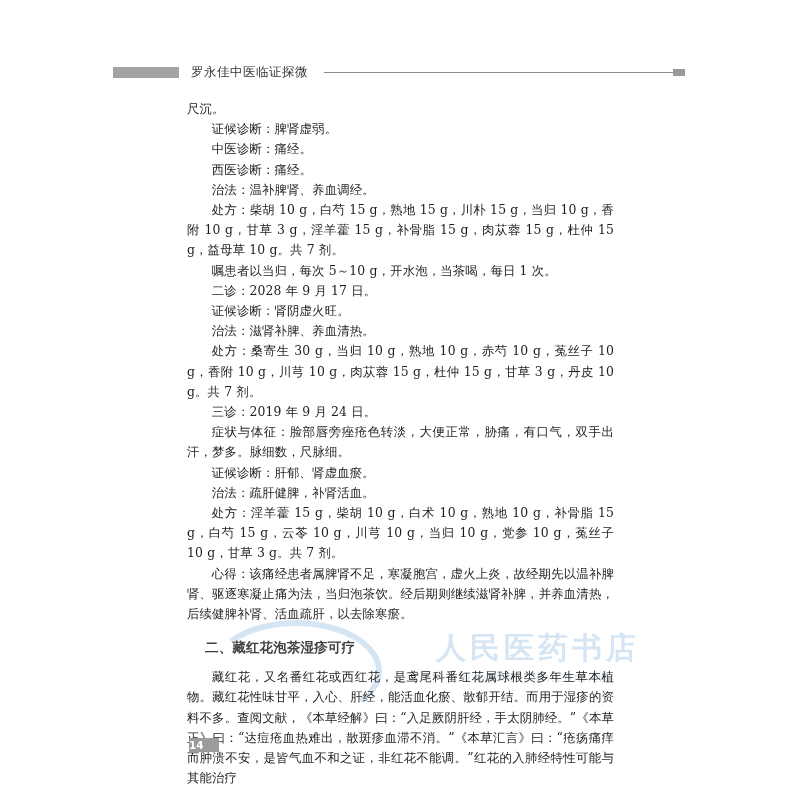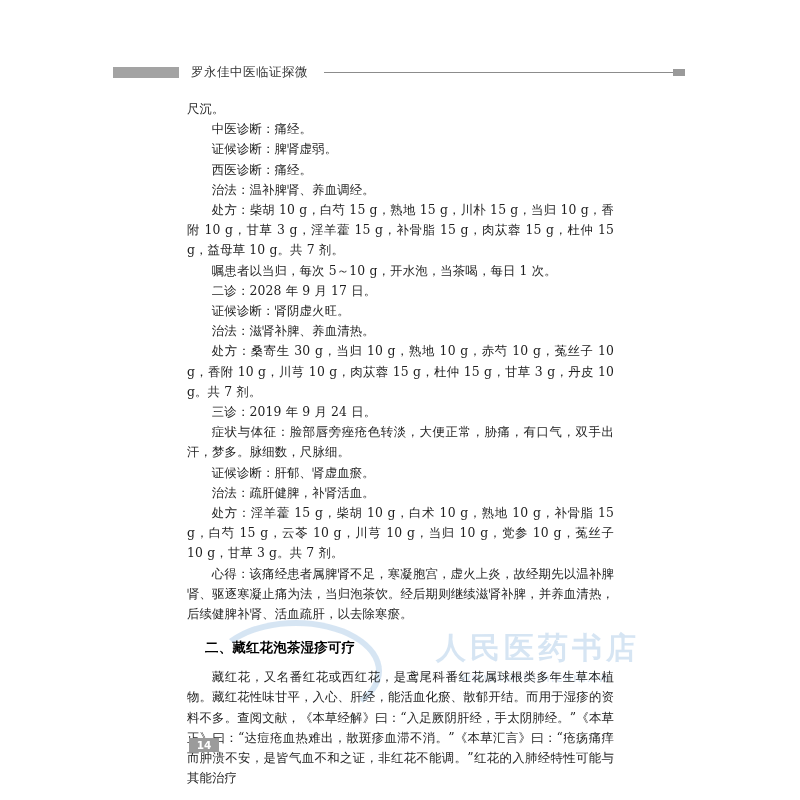--- a/index.html
+++ b/index.html
@@ -76,21 +76,21 @@
     text-indent: 0;
   }
   .section-heading {
     font-family: "DejaVu Sans", "Liberation Sans", sans-serif;
     font-weight: bold;
     font-size: 13.5px;
     line-height: 20px;
     margin: 13px 0 10px 0 !important;
     padding-left: 18px;
     text-indent: 0 !important;
-    color: #000000;
+    color: #404040;
   }
 
   .watermark {
     position: absolute;
     left: 300px;
     top: 628px;
     width: 300px;
     height: 75px;
     pointer-events: none;
     opacity: 0.28;
@@ -132,43 +132,42 @@
     left: 189px;
     top: 738px;
     width: 30px;
     height: 14px;
     background: #9b9b9b;
     color: #ffffff;
     font-family: "DejaVu Sans", "Liberation Sans", sans-serif;
     font-size: 10.5px;
     font-weight: bold;
     line-height: 14px;
-    text-align: center;
   }
 </style>
 </head>
 <body>
 
 <div class="running-header">
   <div class="hdr-block"></div>
   <div class="hdr-title">罗永佳中医临证探微</div>
   <div class="hdr-rule"></div>
   <div class="hdr-end-block"></div>
 </div>
 
 <div class="watermark">
   <div class="wm-arc"></div>
   <div class="wm-text">人民医药书店</div>
   <div class="wm-url">www.renmin.com.tw</div>
 </div>
 
 <div class="page-body">
   <p class="noindent">尺沉。</p>
+  <p>证候诊断：脾肾虚弱。</p>
   <p>中医诊断：痛经。</p>
-  <p>证候诊断：脾肾虚弱。</p>
   <p>西医诊断：痛经。</p>
   <p>治法：温补脾肾、养血调经。</p>
   <p>处方：柴胡 10 g，白芍 15 g，熟地 15 g，川朴 15 g，当归 10 g，香附 10 g，甘草 3 g，淫羊藿 15 g，补骨脂 15 g，肉苁蓉 15 g，杜仲 15 g，益母草 10 g。共 7 剂。</p>
   <p>嘱患者以当归，每次 5～10 g，开水泡，当茶喝，每日 1 次。</p>
   <p>二诊：2028 年 9 月 17 日。</p>
   <p>证候诊断：肾阴虚火旺。</p>
   <p>治法：滋肾补脾、养血清热。</p>
   <p>处方：桑寄生 30 g，当归 10 g，熟地 10 g，赤芍 10 g，菟丝子 10 g，香附 10 g，川芎 10 g，肉苁蓉 15 g，杜仲 15 g，甘草 3 g，丹皮 10 g。共 7 剂。</p>
   <p>三诊：2019 年 9 月 24 日。</p>
   <p>症状与体征：脸部唇旁痤疮色转淡，大便正常，胁痛，有口气，双手出汗，梦多。脉细数，尺脉细。</p>

